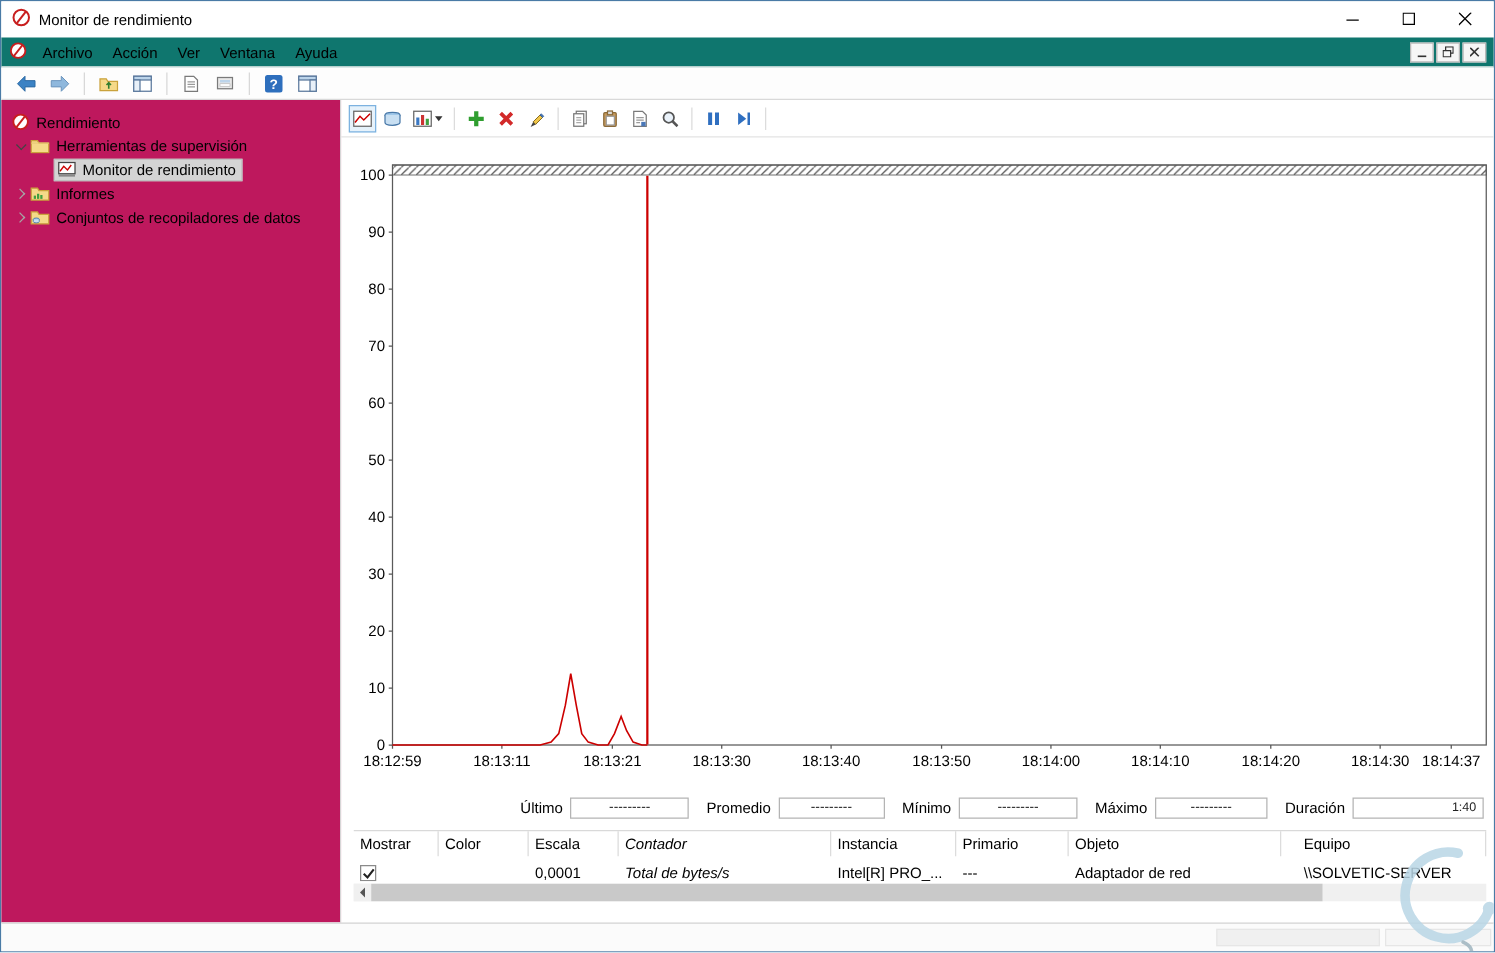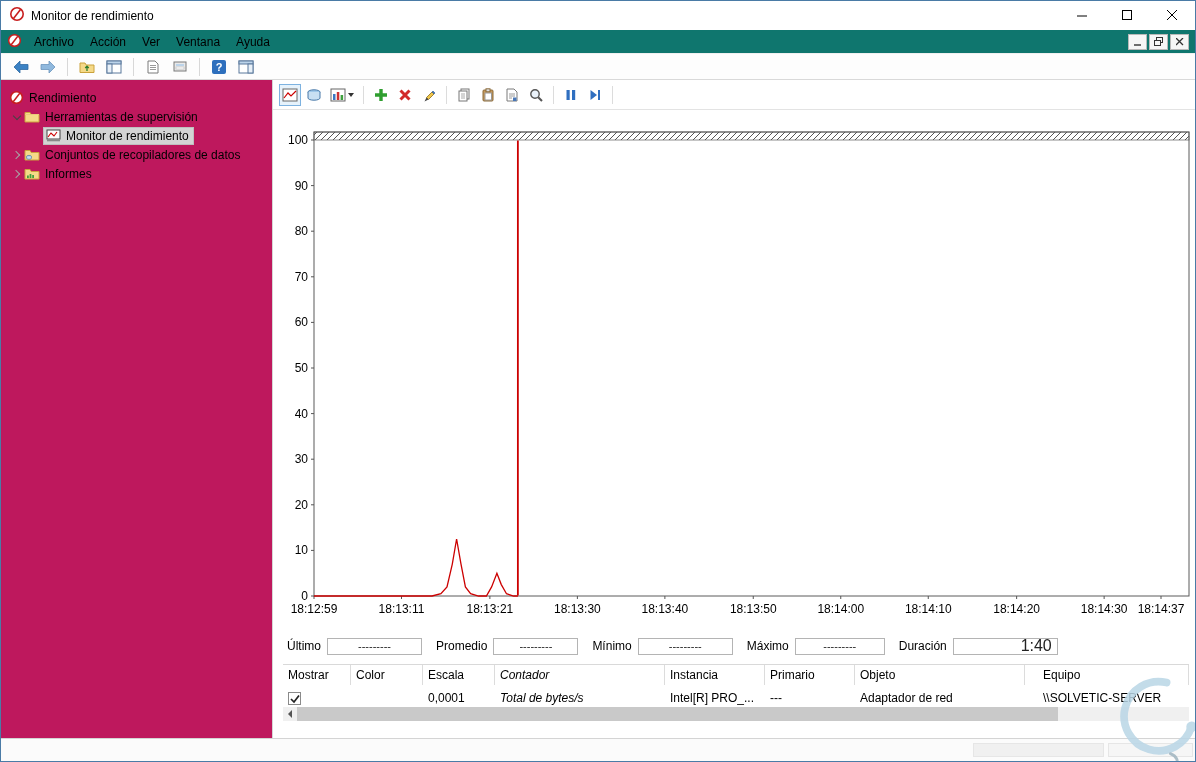--- a/index.html
+++ b/index.html
@@ -40,25 +40,25 @@
   .panel-toolbar { height:30px; display:flex; align-items:center; padding-left:6px; gap:2px; border-bottom:1px solid #e3e3e3; }
   .ptb-btn { width:22px; height:22px; display:flex; align-items:center; justify-content:center; border:1px solid transparent; }
   .ptb-btn.selected { border:1px solid #7db2e0; background:#e6f2fb; }
   .ptb-sep { width:1px; height:18px; background:#dcdcdc; margin:0 4px; }
   .caret { width:0; height:0; border-left:3.5px solid transparent; border-right:3.5px solid transparent; border-top:4px solid #333; margin-left:2px; }
 
   .chart-wrap { height:524px; position:relative; }
   #chart-area { position:absolute; inset:0; }
 
   
-  .stats { height:24px; display:flex; align-items:center; justify-content:flex-start; padding-right:8px; }
+  .stats { height:24px; display:flex; align-items:center; justify-content:flex-end; padding-right:8px; }
   .stat-label { margin-left:14px; margin-right:6px; }
   .stat-box { border:1px solid #b4b4b4; height:17px; display:flex; align-items:center; justify-content:center; font-size:11px; color:#222; }
   .w95 { width:95px; } .w85 { width:85px; } .w90 { width:90px; } .w105 { width:105px; }
-  .stat-box.right { justify-content:flex-end; padding-right:5px; font-size:16px; }
+  .stat-box.right { justify-content:flex-end; padding-right:5px; font-size:10px; }
 
   
   .legend { margin:6px 6px 0 10px; border-top:1px solid #d9d9d9; }
   .lrow { display:flex; height:20px; align-items:flex-end; }
   .lrow.header .lcell { border-right:1px solid #dcdcdc; height:100%; display:flex; align-items:center; }
   .lcell { padding-left:5px; overflow:hidden; white-space:nowrap; }
   .c-mostrar { width:68px; } .c-color { width:72px; } .c-escala { width:72px; }
   .c-contador { width:170px;font-style:italic; } .c-instancia { width:100px; } .c-primario { width:90px; }
   .c-objeto { width:170px; } .c-equipo { flex:1;margin-left:13px; }
   .checkbox { width:13px; height:13px; border:1px solid #8a8a8a; background:#fff; display:flex; align-items:center; justify-content:center; }
@@ -230,37 +230,37 @@
               </svg>
           </span>
           <span>Monitor de rendimiento</span>
         </span>
       </div>
       <div class="tree-row">
         <span class="chev chev-right"></span>
         <span class="ticon">
           <svg width="16" height="13">
               <path d="M1 2.5 H6 L7.2 4.5 H15 V12 H1 Z" fill="#f5d988" stroke="#caa23c"></path>
-              <ellipse cx="5" cy="8.5" rx="2.4" ry="1.1" fill="#9fc7e8" stroke="#4878a8" stroke-width="0.7"></ellipse>
-              <path d="M2.6 8.5 V10.2 a2.4 1.1 0 0 0 4.8 0 V8.5" fill="#c8dff2" stroke="#4878a8" stroke-width="0.7"></path>
-            </svg>
-        </span>
-        <span>Conjuntos de recopiladores de datos</span>
+              <rect x="3" y="8.5" width="1.8" height="2.6" fill="#3fa03f"></rect>
+              <rect x="5.6" y="7" width="1.8" height="4.1" fill="#3fa03f"></rect>
+              <rect x="8.2" y="8" width="1.8" height="3.1" fill="#3fa03f"></rect>
+            </svg>
+        </span>
+        <span>Informes</span>
       </div>
       <div class="tree-row">
         <span class="chev chev-right"></span>
         <span class="ticon">
           <svg width="16" height="13">
               <path d="M1 2.5 H6 L7.2 4.5 H15 V12 H1 Z" fill="#f5d988" stroke="#caa23c"></path>
-              <rect x="3" y="8.5" width="1.8" height="2.6" fill="#3fa03f"></rect>
-              <rect x="5.6" y="7" width="1.8" height="4.1" fill="#3fa03f"></rect>
-              <rect x="8.2" y="8" width="1.8" height="3.1" fill="#3fa03f"></rect>
-            </svg>
-        </span>
-        <span>Informes</span>
+              <ellipse cx="5" cy="8.5" rx="2.4" ry="1.1" fill="#9fc7e8" stroke="#4878a8" stroke-width="0.7"></ellipse>
+              <path d="M2.6 8.5 V10.2 a2.4 1.1 0 0 0 4.8 0 V8.5" fill="#c8dff2" stroke="#4878a8" stroke-width="0.7"></path>
+            </svg>
+        </span>
+        <span>Conjuntos de recopiladores de datos</span>
       </div>
     </div>
 
     <div class="panel">
 
       <div class="panel-toolbar">
         <span class="ptb-btn selected">
           <svg width="16" height="14">
               <rect x="1" y="1" width="14" height="12" fill="#fff" stroke="#666"></rect>
               <polyline points="2,10 6,5 9,8 14,3" fill="none" stroke="#cc0000" stroke-width="1.2"></polyline>

